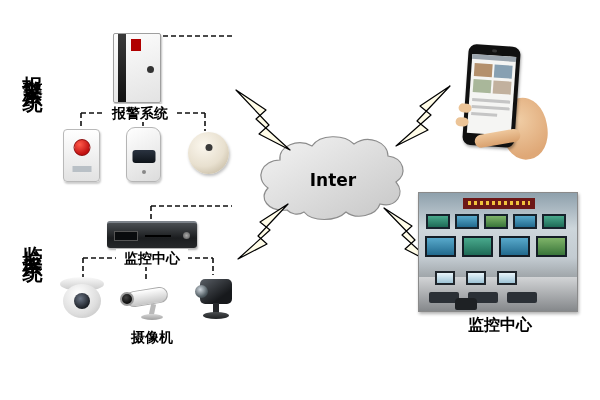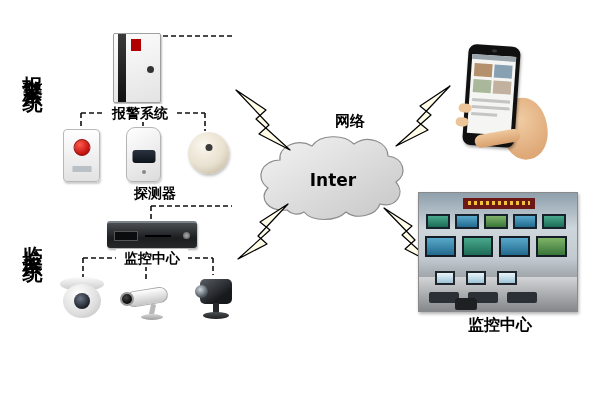--- a/index.html
+++ b/index.html
@@ -178,21 +178,20 @@
     <div class="btn"></div>
     <div class="tag"></div>
   </div>
   <div class="abs pir">
     <div class="win"></div>
     <div class="led"></div>
   </div>
   <div class="abs ceil">
     <div class="nub"></div>
   </div>
-  <div class="lbl" style="left:118px;top:184px;width:74px">探测器</div>
 
   <div class="abs dvr">
     <div class="panel"></div>
     <div class="slot"></div>
     <div class="pwr"></div>
   </div>
   <div class="lbl onLine" style="left:116px;top:249px;width:72px">监控中心</div>
 
   <div class="abs dome">
     <div class="cap"></div>
@@ -204,22 +203,22 @@
     <div class="lens"></div>
     <div class="arm"></div>
     <div class="base"></div>
   </div>
   <div class="abs ptz">
     <div class="body"></div>
     <div class="lens"></div>
     <div class="stand"></div>
     <div class="base"></div>
   </div>
-
-  <div class="lbl" style="left:318px;top:112px;width:64px;font-size:15px">网络</div>
+  <div class="lbl" style="left:122px;top:328px;width:60px">摄像机</div>
+
   <div class="lbl" style="left:301px;top:171px;width:64px;font-size:17px">Inter</div>
 
   <div class="abs phone-group">
     <div class="palm"></div>
     <div class="phone">
       <div class="cam-dot"></div>
       <div class="screen">
         <div class="bar"></div>
         <div class="th th1"></div>
         <div class="th th2"></div>

